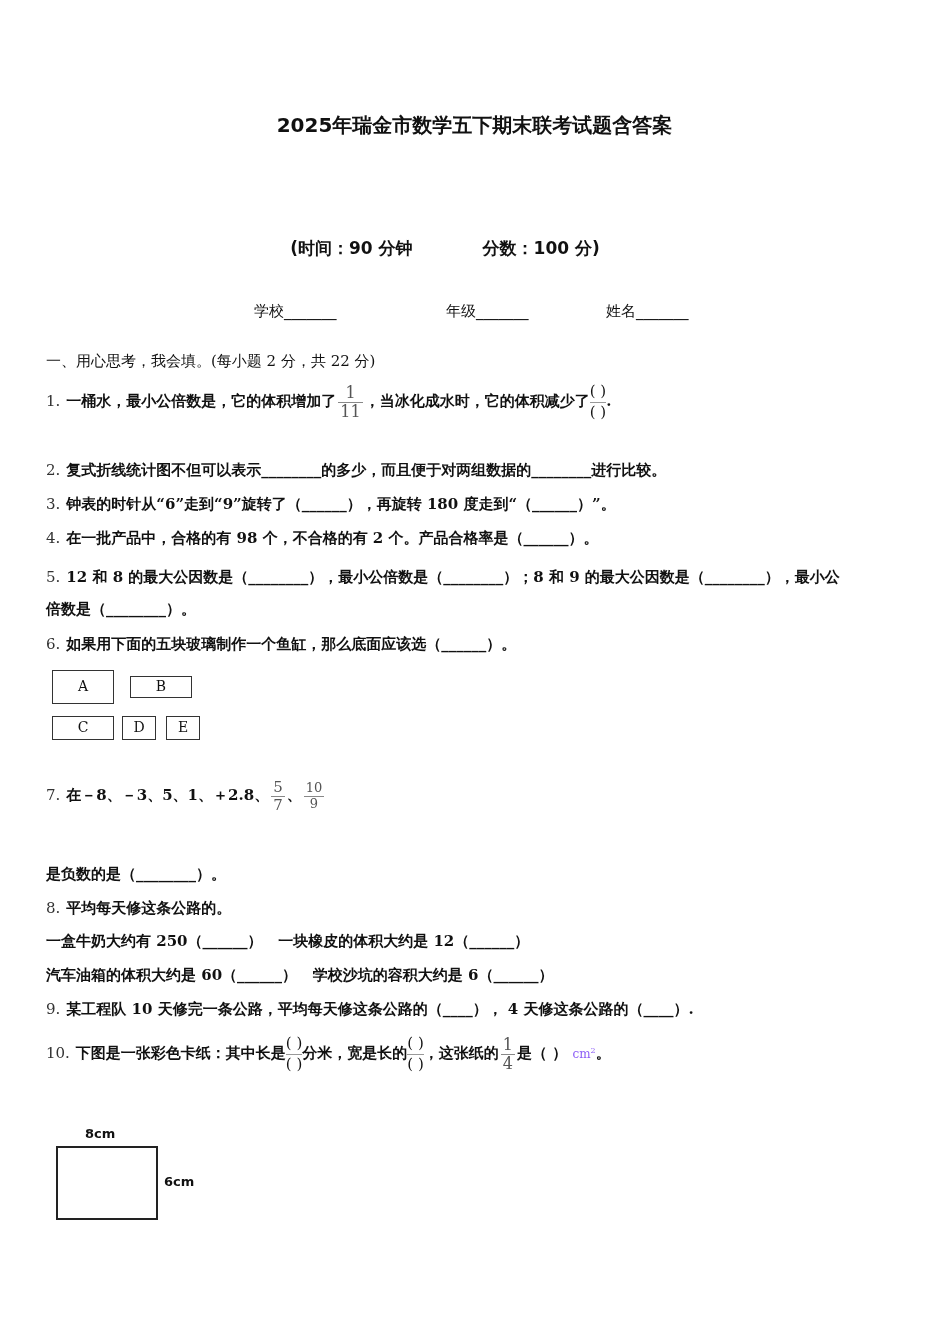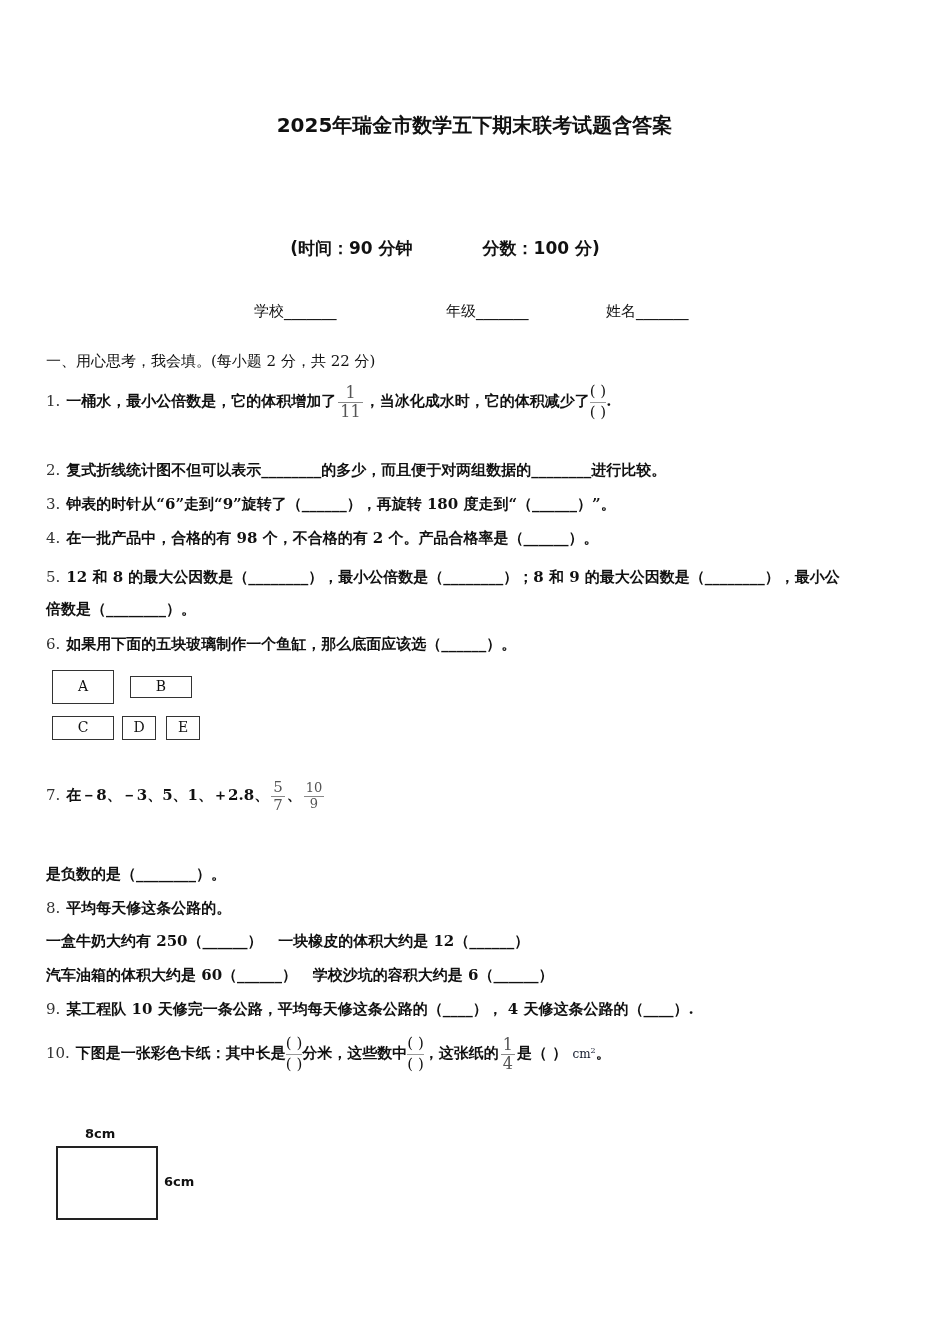--- a/index.html
+++ b/index.html
@@ -18,21 +18,21 @@
           color: #555; line-height: 1.1; margin: 0 2px; }
   .frac .n { display: block; border-bottom: 1px solid #888; padding: 0 2px; }
   .frac .d { display: block; padding: 0 2px; }
   .blankfrac { display: inline-block; vertical-align: middle; text-align: center; font-weight: normal; line-height: 1.3; }
   .blankfrac .n { display: block; border-bottom: 1px solid #999; }
   .box { position: absolute; border: 1.5px solid #333; background: #fff; text-align: center;
          font-family: "DejaVu Serif", serif; font-size: 14px; box-sizing: border-box; }
   .rect { position: absolute; left: 56px; top: 1146px; width: 102px; height: 74px; border: 2px solid #222; box-sizing: border-box; }
   .dim { position: absolute; font-family: "DejaVu Sans", "Liberation Sans", sans-serif; font-weight: bold; font-size: 13px; }
   sup { font-size: 8px; }
-  .unit { font-weight: normal; color: #0f172a; font-size: 12px; }
+  .unit { font-weight: normal; color: #8b5cf6; font-size: 12px; }
 </style>
 </head>
 <body>
 
 <div class="abs title">2025年瑞金市数学五下期末联考试题含答案</div>
 <div class="abs sub">
   <span>(时间：90 分钟</span><span>分数：100 分)</span>
 </div>
 <div class="abs info" style="left:254px">学校_______</div>
 <div class="abs info" style="left:446px">年级_______</div>
@@ -61,19 +61,19 @@
   <span class="num">7.</span><span>在－8、－3、5、1、＋2.8、</span><span class="frac"><span class="n">5</span><span class="d">7</span></span><span>、</span><span class="frac" style="font-size:13px"><span class="n">10</span><span class="d">9</span></span>
 </div>
 <div class="abs q" style="top:865px;">是负数的是（________）。</div>
 
 <div class="abs q" style="top:899px;"><span class="num">8.</span><span>平均每天修这条公路的。</span></div>
 <div class="abs q" style="top:932px;white-space:pre;">一盒牛奶大约有 250（______）   一块橡皮的体积大约是 12（______）</div>
 <div class="abs q" style="top:966px;white-space:pre;">汽车油箱的体积大约是 60（______）   学校沙坑的容积大约是 6（______）</div>
 <div class="abs q" style="top:1000px;"><span class="num">9.</span><span>某工程队 10 天修完一条公路，平均每天修这条公路的（____）， 4 天修这条公路的（____）.</span></div>
 
 <div class="abs q" style="top:1034px;">
-  <span class="num">10.</span><span>下图是一张彩色卡纸：其中长是</span><span class="blankfrac"><span class="n">(   )</span><span class="d">(   )</span></span><span>分米，这些数中</span><span class="blankfrac"><span class="n">(   )</span><span class="d">(   )</span></span><span>，这张纸的</span><span class="frac" style="font-size:16px"><span class="n">1</span><span class="d">4</span></span><span>是（  ）</span>
+  <span class="num">10.</span><span>下图是一张彩色卡纸：其中长是</span><span class="blankfrac"><span class="n">(   )</span><span class="d">(   )</span></span><span>分米，宽是长的</span><span class="blankfrac"><span class="n">(   )</span><span class="d">(   )</span></span><span>，这张纸的</span><span class="frac" style="font-size:16px"><span class="n">1</span><span class="d">4</span></span><span>是（  ）</span>
   <span class="unit"><span>cm</span><sup>2</sup></span><span>。</span>
 </div>
 
 <div class="dim" style="left:85px;top:1126px;">8cm</div>
 <div class="rect"></div>
 <div class="dim" style="left:164px;top:1174px;">6cm</div>
 
 </body></html>

